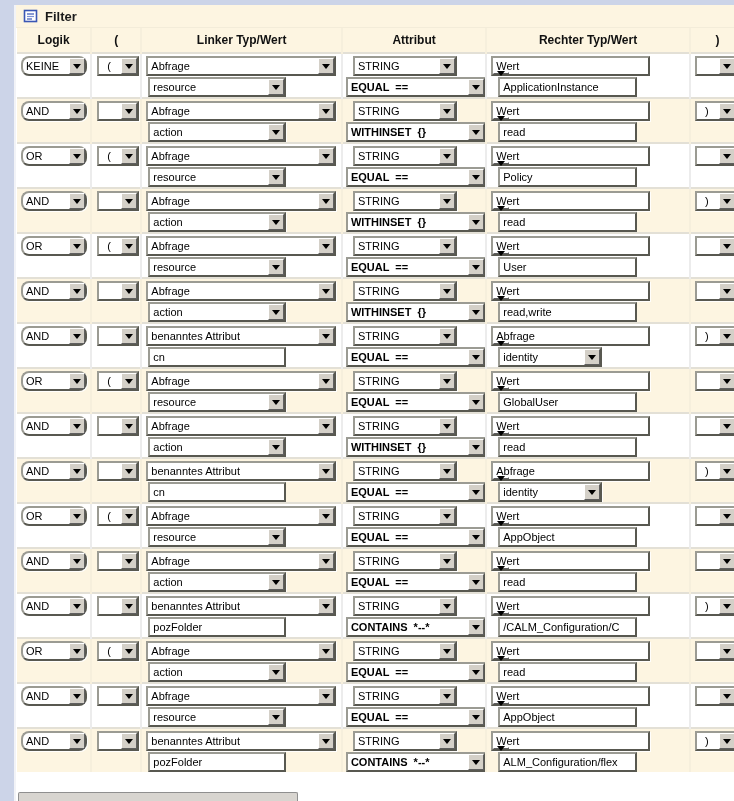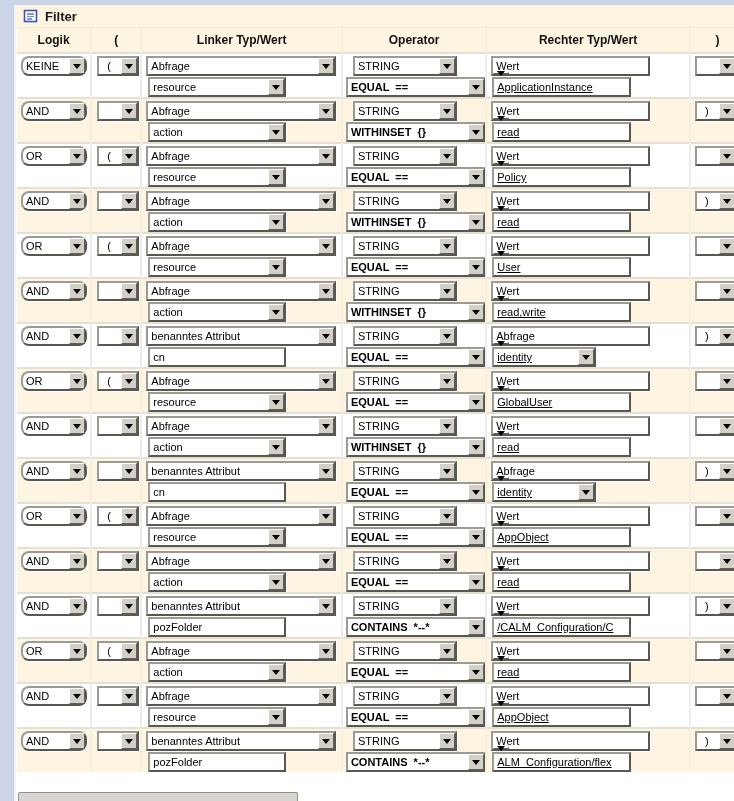--- a/index.html
+++ b/index.html
@@ -64,21 +64,21 @@
   }
   .bottom { margin-top:1px; }
 
   .td-logik .win-select { width:66px; margin-left:4px;border-radius:8px; }
   .td-open  .win-select { width:42px; margin-left:5px; }
   .td-left  .top        { width:190px; margin-left:4px; }
   .td-left  .bottom     { width:138px; margin-left:6px; }
   .td-op    .top        { width:104px; margin-left:10px; }
   .td-op    .bottom     { width:140px; margin-left:3px;font-weight:bold; }
   .td-right .top        { width:159px; margin-left:4px;flex-direction:column; }
-  .td-right .bottom     { width:139px; margin-left:5px;text-decoration:underline; }
+  .td-right .bottom     { width:139px; margin-left:11px; }
   .td-right .win-select.bottom { width:104px; }
   .td-close .win-select { width:42px; margin-left:4px; }
 
   .bottom-bar {
     position:absolute; left:2px; bottom:0; width:280px; height:9px;
     background:#d8d5d0; border:1px solid #8f8f8f; border-bottom:none;
     border-radius:2px 2px 0 0;
   }
 </style>
 </head>
@@ -105,21 +105,21 @@
         <col class="c3">
         <col class="c4">
         <col class="c5">
         <col class="c6">
     </colgroup>
     <thead>
       <tr>
         <th>Logik</th>
         <th>(</th>
         <th>Linker Typ/Wert</th>
-        <th>Operator</th>
+        <th>Attribut</th>
         <th>Rechter Typ/Wert</th>
         <th>)</th>
       </tr>
     </thead>
     <tbody id="rows-body">
         <tr class="filter-row white">
     <td class="td-logik">
       <div class="win-select">
         <span class="sel-text">KEINE</span>
         <span class="sel-btn"></span>

